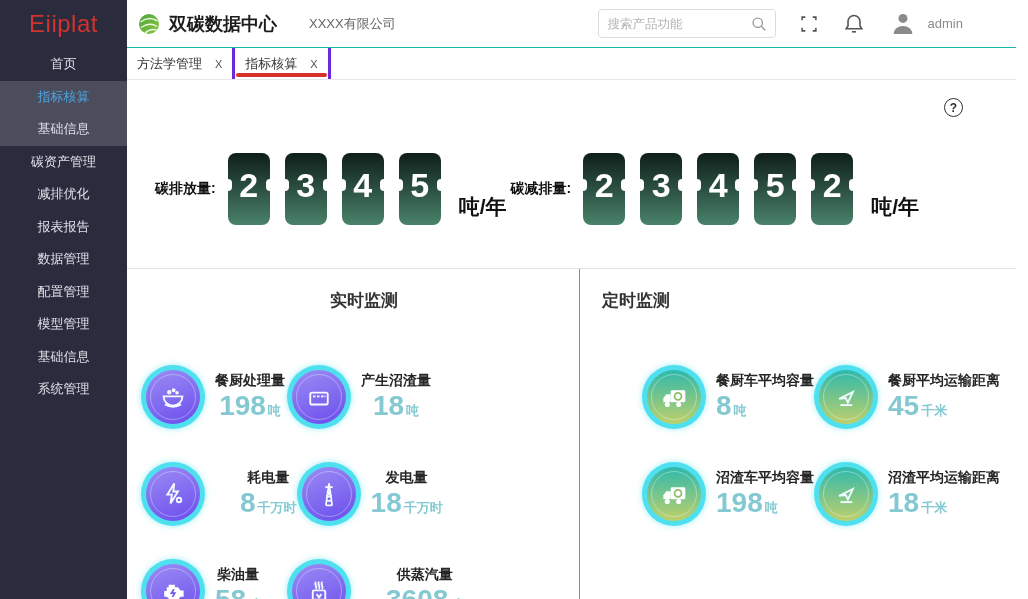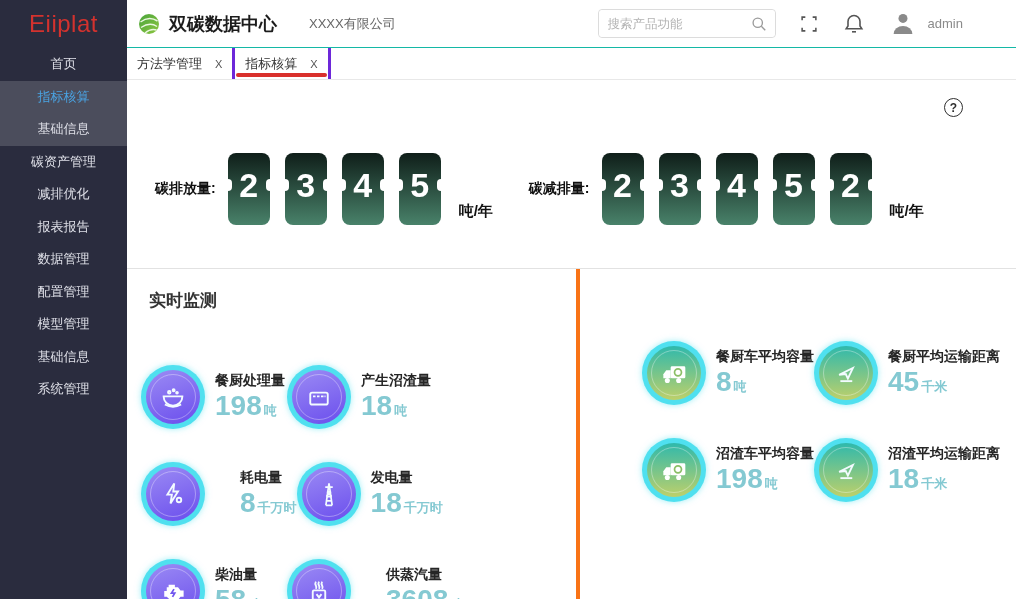--- a/index.html
+++ b/index.html
@@ -45,37 +45,37 @@
 
   
   .content { position:absolute; left:127px; top:80px; right:0; bottom:0; background:#fff; }
   .help-btn { position:absolute; top:18px; right:53px; width:19px; height:19px;
               border:1.6px solid #2f2f2f; border-radius:50%; display:flex; align-items:center;
               justify-content:center; font-size:12px; font-weight:bold; color:#2f2f2f; cursor:pointer; }
 
   
   .counters { position:absolute; top:73px; left:28px; display:flex; align-items:center; }
   .counter { display:flex; align-items:center; }
-  .counter + .counter { margin-left:36px; }
+  .counter + .counter { margin-left:4px; }
   .counter-label { font-size:14px; font-weight:bold; color:#111; white-space:nowrap; }
   .tiles { display:flex; margin-left:12px; }
   .tile { position:relative; width:42px; height:72px; margin-right:15px; border-radius:8px;
           background:linear-gradient(#0f1e19,#49826a); display:flex; align-items:center;
           justify-content:center; color:#fff; font-size:34px; font-weight:bold; padding-bottom:8px; }
   .tile::before, .tile::after { content:""; position:absolute; top:26px; width:8px; height:12px;
           background:#fff; border-radius:4px; }
   .tile::before { left:-4px; } .tile::after { right:-4px; }
-  .counter-unit { font-size:15px; font-weight:bold; color:#111; align-self:flex-end;
+  .counter-unit { font-size:21px; font-weight:bold; color:#111; align-self:flex-end;
                   margin-bottom:4px; margin-left:3px; white-space:nowrap; }
 
   
   .panels { position:absolute; top:188px; left:0; right:0; bottom:0; display:flex;
             border-top:1px solid #e2e2e2; }
   .panel { padding:20px 0 0 14px; }
-  .panel-left { width:453px; border-right:4px solid #f97316; }
+  .panel-left { width:453px; border-right:1px solid #f97316;text-align:center; }
   .panel-right { flex:1; }
   .panel-title { margin-left:8px; font-size:17px; font-weight:bold; color:#333; line-height:24px; }
   .cards { display:flex; flex-wrap:wrap; margin-top:52px; }
   .panel-right .cards { padding-left:48px; }
   .card { display:flex; align-items:center; margin-bottom:33px; }
   .panel-left .card { width:146px; }
   .panel-left .card:nth-child(3n) { width:auto;gap:25px; }
   .panel-right .card { width:172px; }
   .icon-wrap { flex:none; width:64px; height:64px; border-radius:50%; background:#4fe0ef;
                display:flex; align-items:center; justify-content:center;
@@ -294,20 +294,21 @@
             <div class="card-text">
               <div class="card-label">供蒸汽量</div>
               <div class="card-value"><span>3608</span><span class="card-unit">吨</span></div>
             </div>
           </div>
 
         </div>
       </section>
 
       <section class="panel panel-right">
+        <div class="panel-title">定时监测</div>
         <div class="cards">
 
           <div class="card theme-green">
             <div class="icon-wrap">
                 <div class="icon-inner">
               <svg width="32" height="32" viewBox="0 0 24 24">
                 <rect x="9.5" y="7" width="11" height="9" rx="1" fill="#fff"></rect>
                 <path d="M9.5 10 H6.2 L4 13 v3 h5.5 z" fill="#fff"></path>
                 <circle cx="7" cy="17.6" r="1.9" fill="#fff"></circle>
                     <circle cx="15.5" cy="17.6" r="1.9" fill="#fff"></circle>

